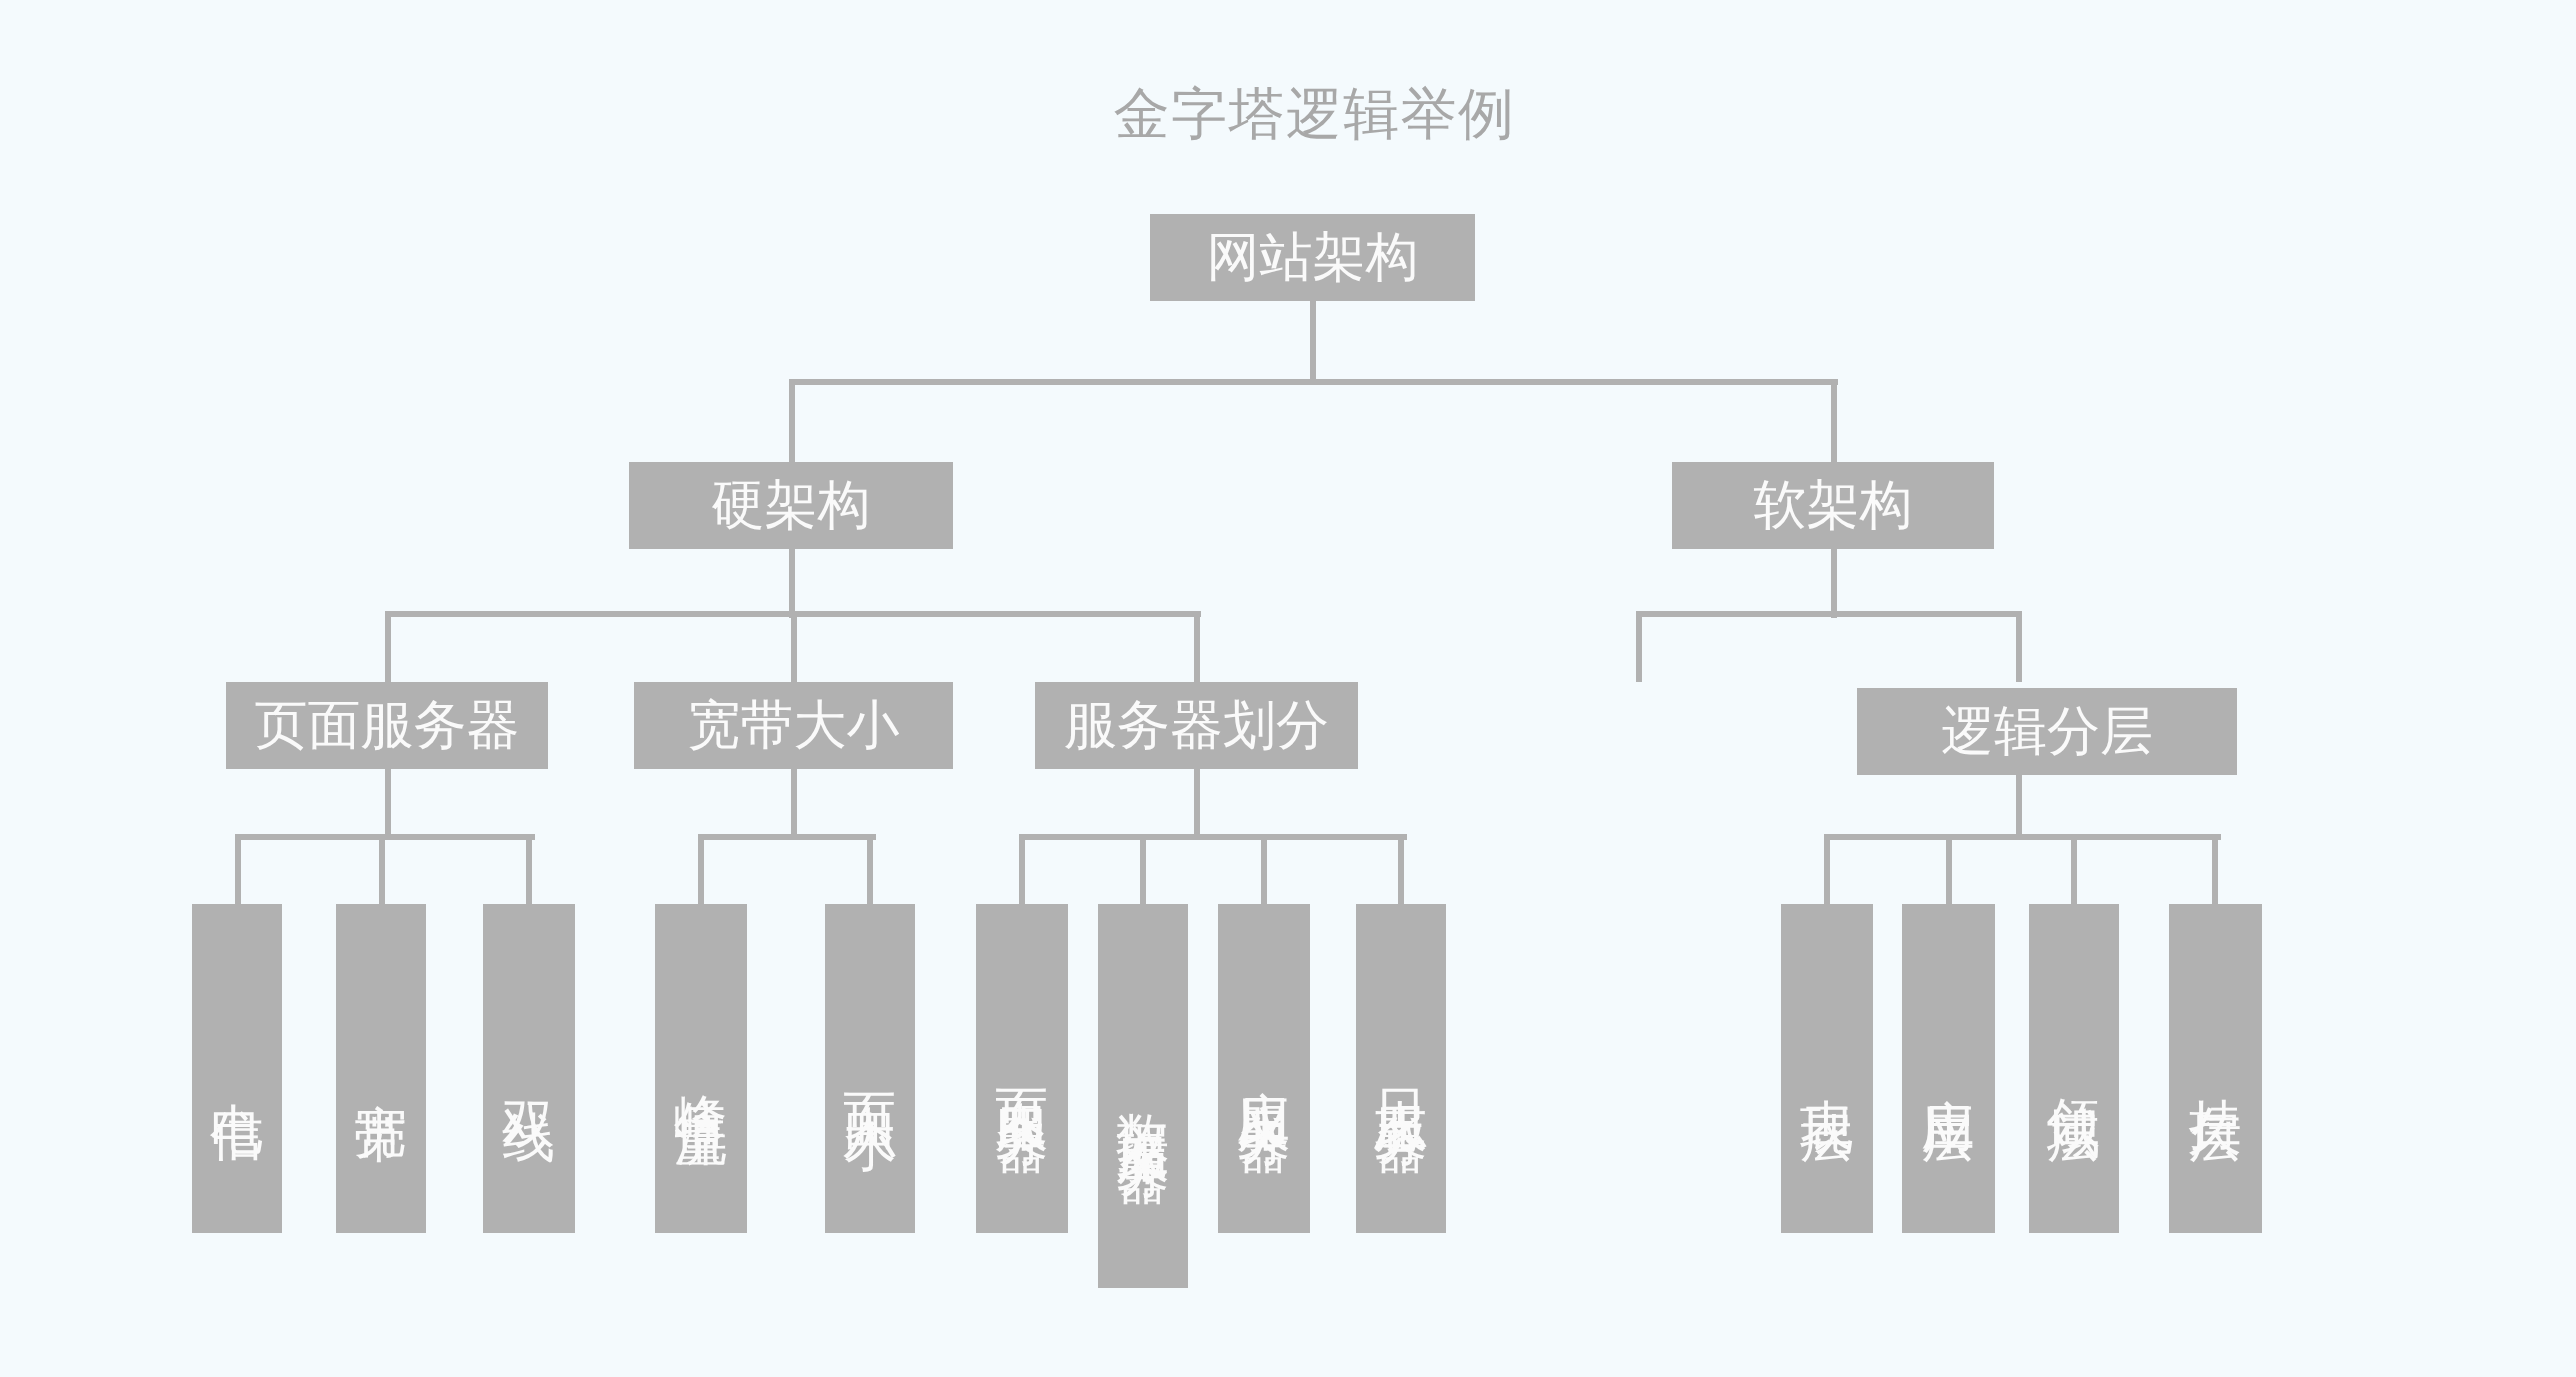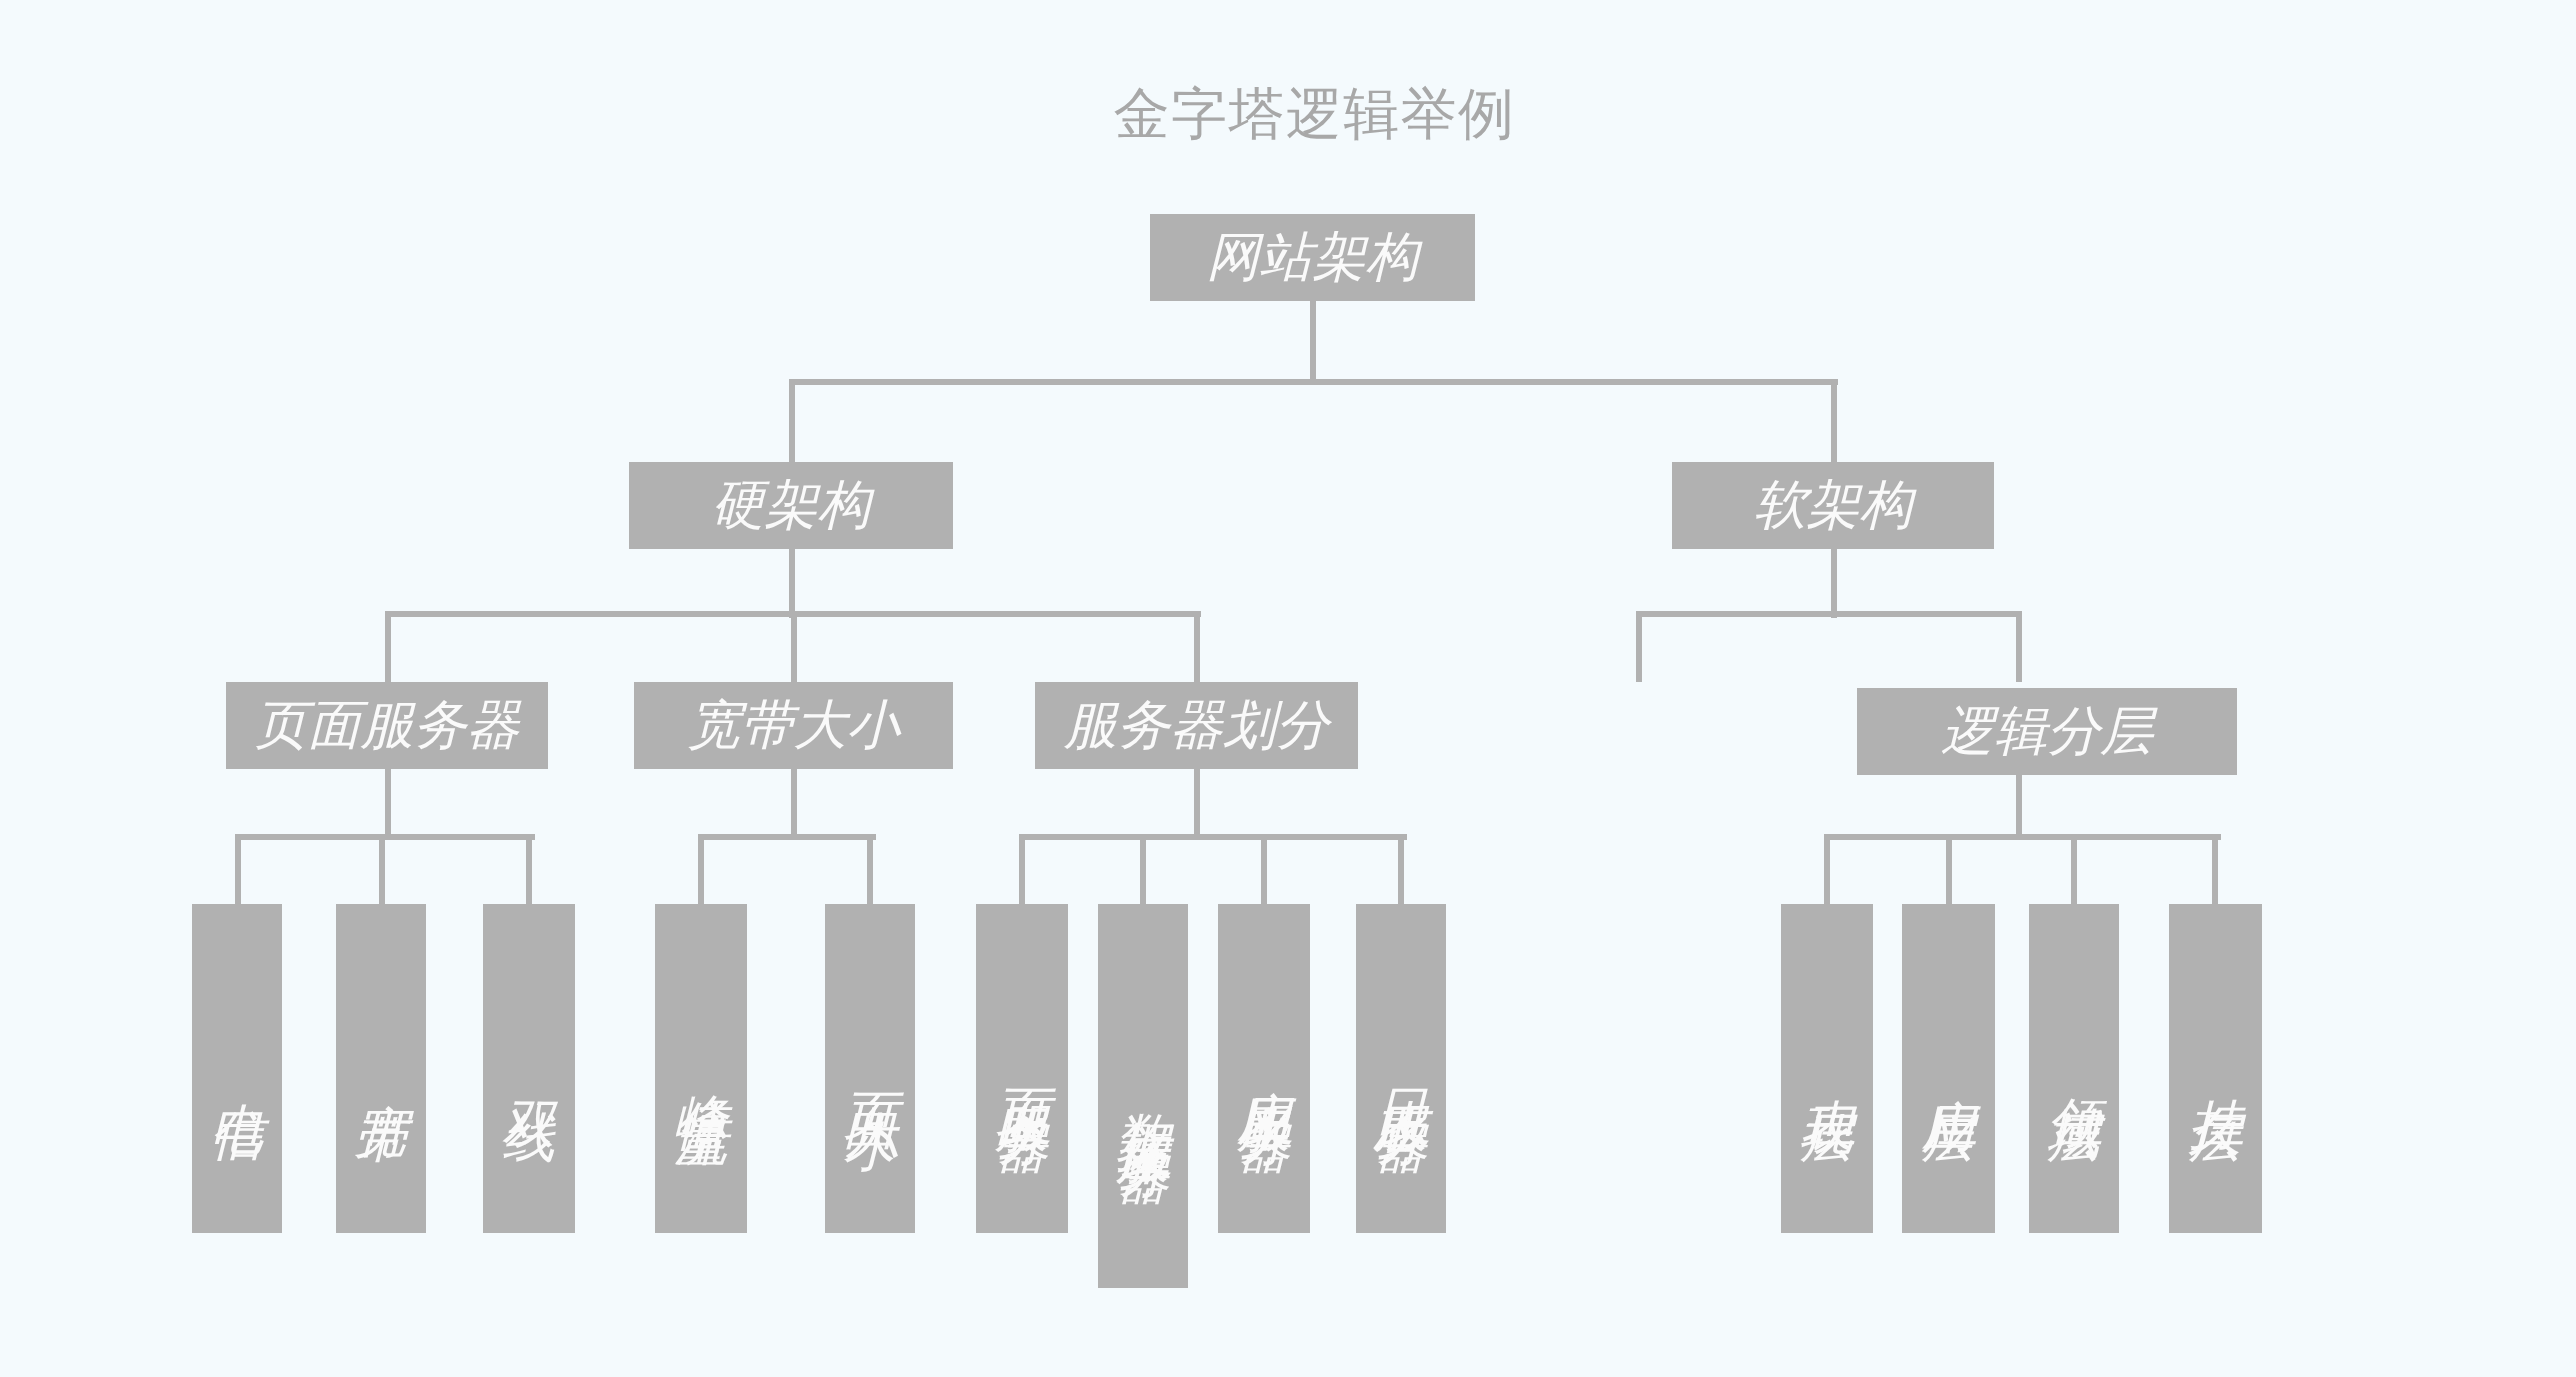--- a/index.html
+++ b/index.html
@@ -35,21 +35,20 @@
   }
   .node {
     position: absolute;
     background: var(--node-fill);
     color: var(--node-text);
     display: flex;
     align-items: center;
     justify-content: center;
     font-size: 53px;
     white-space: nowrap;
-    font-style: italic;
   }
   .leaf {
     writing-mode: vertical-rl;
     text-orientation: upright;
     letter-spacing: 8.4px;
     white-space: normal;
   }
   .vl {
     position: absolute;
     width: 6.3px;

